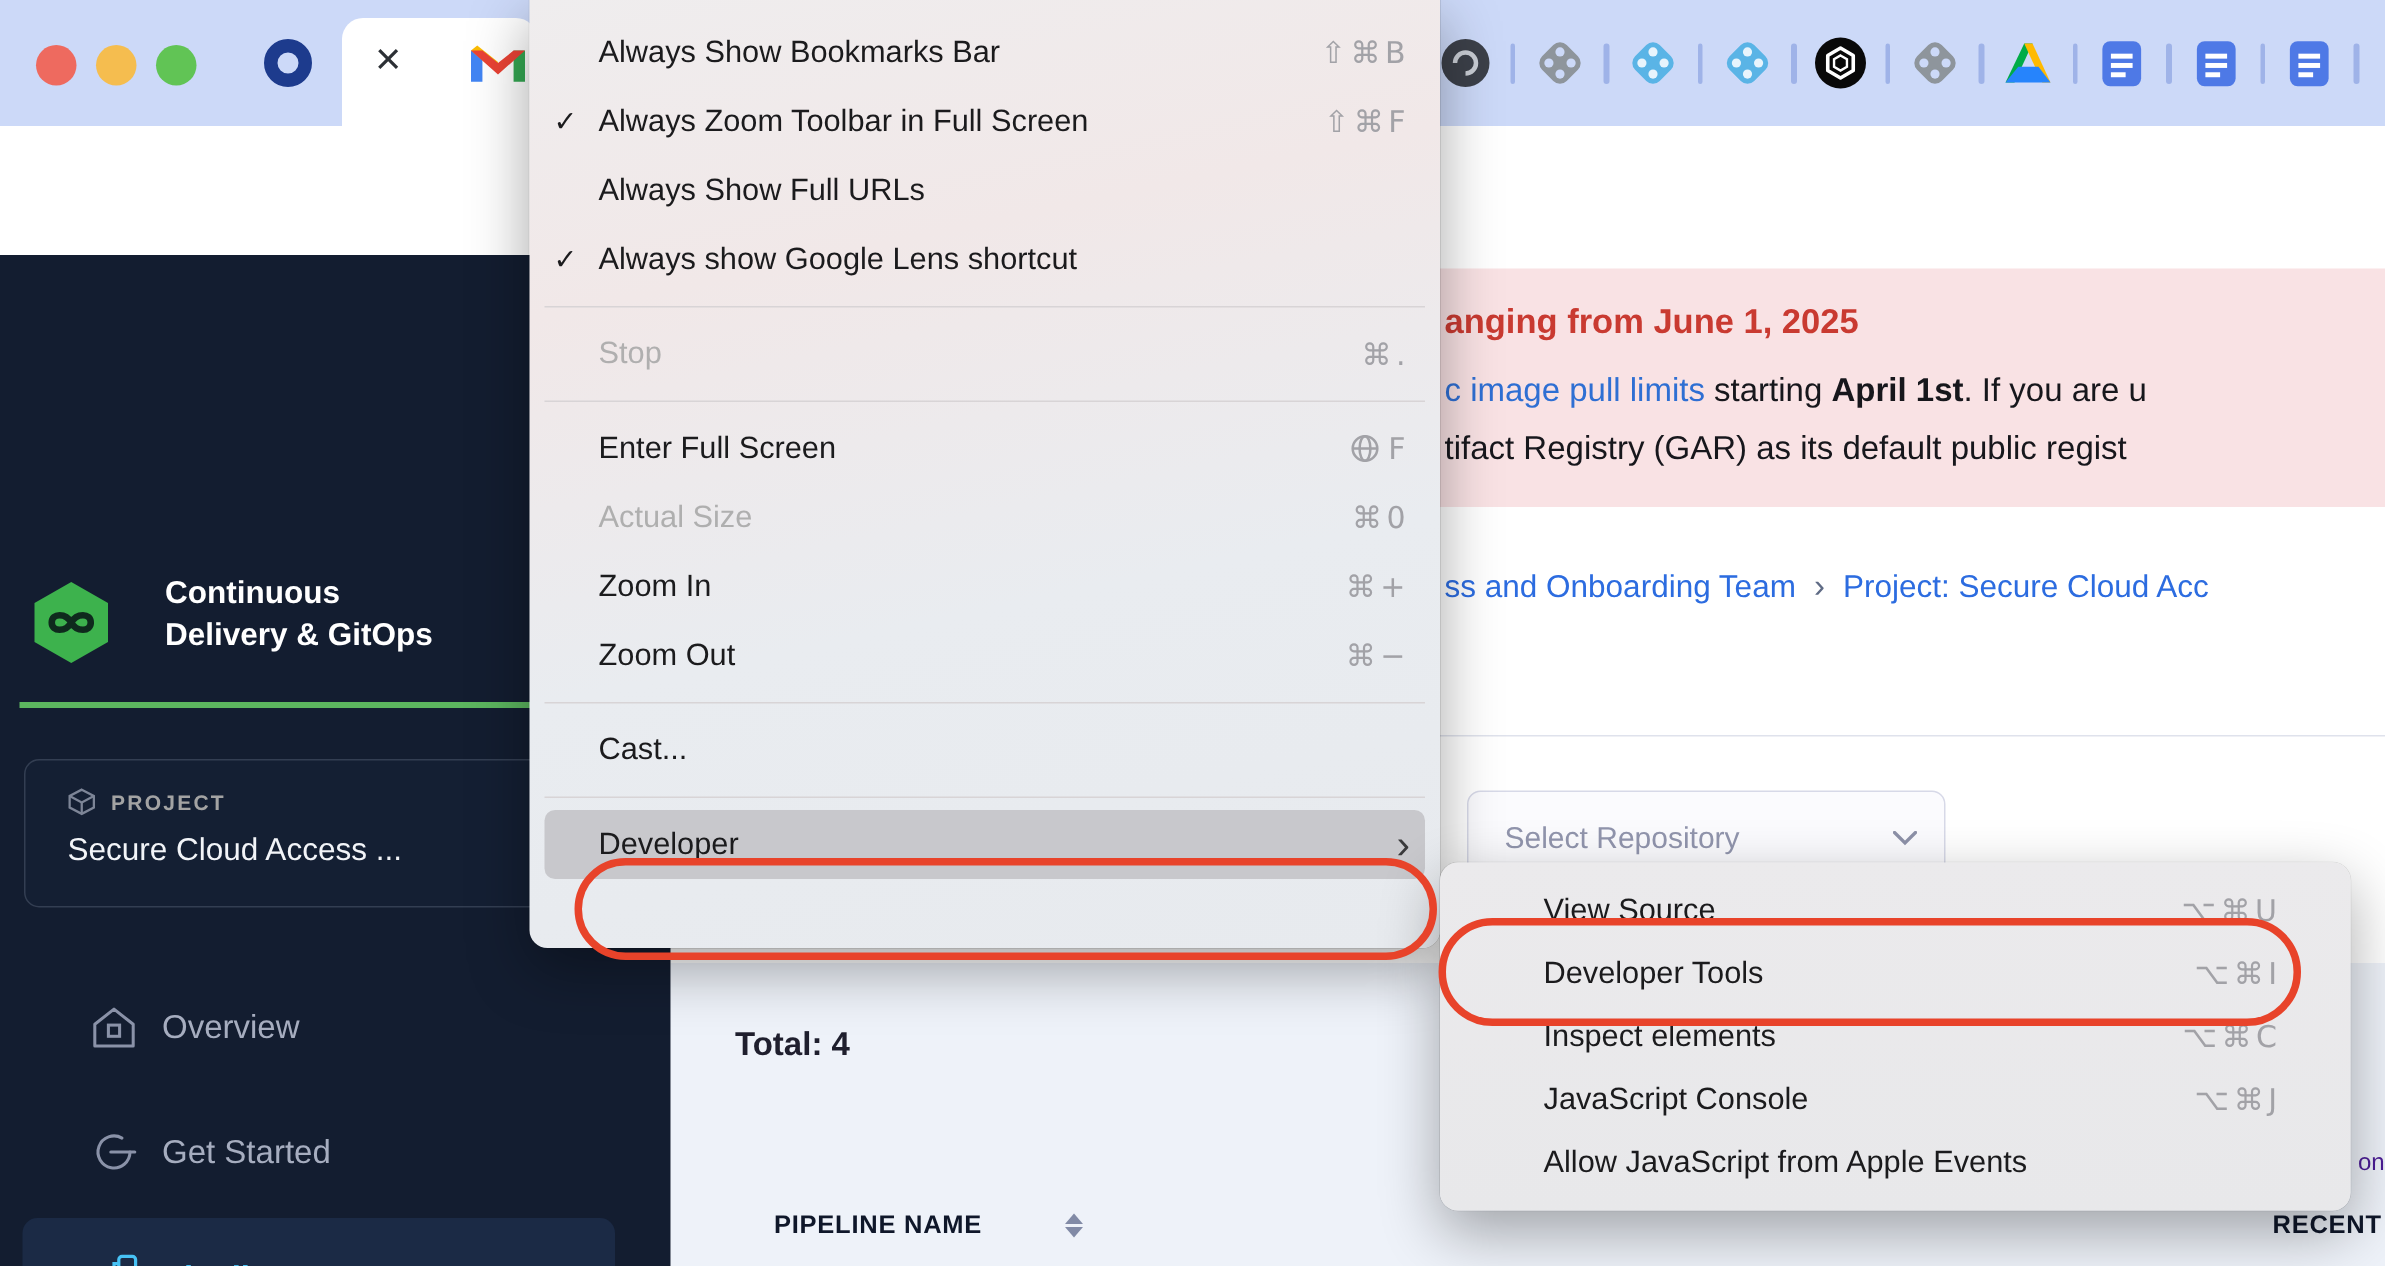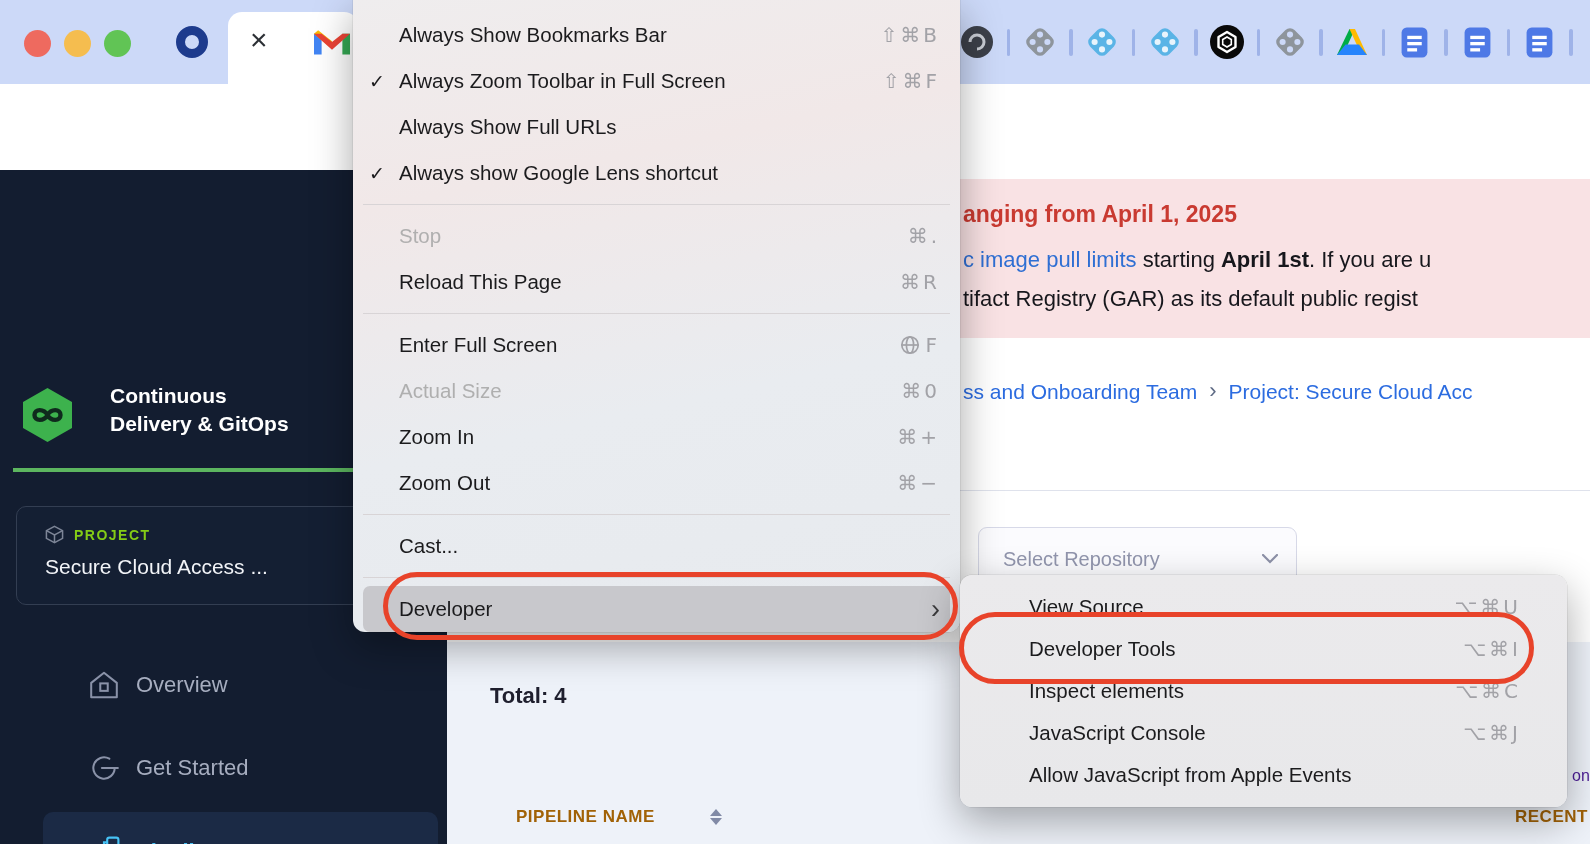--- a/index.html
+++ b/index.html
@@ -31,44 +31,44 @@
   .urlleft { position:absolute; left:70px; top:18px; font-size:20px; color:#1f2430; }
   .urlright { position:absolute; left:743px; top:17px; font-size:20px; color:#33373d; letter-spacing:.2px; white-space:nowrap; }
 
   
   .sidebar { position:absolute; left:0; top:170px; width:447px; height:674px; background:#131d30; z-index:2; }
   .logo { position:absolute; left:21px; top:217px; }
   .product { position:absolute; left:110px; top:212px; width:200px; color:#ffffff; font-size:21px; font-weight:bold; line-height:28px; }
   .greenline { position:absolute; left:13px; top:298px; width:434px; height:4px; background:#5cb65f; }
   .projcard { position:absolute; left:16px; top:336px; width:392px; height:99px; border:1.5px solid #333e52; border-radius:10px; background:#141f33; }
   .projhead { position:absolute; left:28px; top:18px; display:flex; align-items:center; gap:10px; }
-  .projlabel { color:#84cc16; font-size:14px; font-weight:bold; letter-spacing:1.5px; }
+  .projlabel { color:#a3a3a3; font-size:14px; font-weight:bold; letter-spacing:1.5px; }
   .projname { position:absolute; left:28px; top:48px; color:#f2f4f8; font-size:21px; }
-  .navitem { position:absolute; left:0; width:447px; height:46px; display:flex; align-items:center;margin-left:28px; }
+  .navitem { position:absolute; left:0; width:447px; height:46px; display:flex; align-items:center; }
   .navitem .nicon { position:absolute; left:60px; width:32px; height:32px; }
   .navitem .nlabel { position:absolute; left:108px; font-size:22px; color:#a6adbf; }
   .navitem.active-wrap { left:15px; top:642px; width:395px; height:80px; background:#1b2a45; border-radius:10px; }
   .navitem.active-wrap .nicon { left:45px; }
   .navitem.active-wrap .nlabel { left:93px; color:#47c2f5; font-weight:bold; }
 
   
   .content { position:absolute; left:447px; top:170px; width:1143px; height:674px; background:#ffffff; z-index:1; }
   .band-lower { position:absolute; left:0; top:472px; width:1143px; height:202px; background:#eef2f9; }
   .banner { position:absolute; left:0; top:9px; width:1143px; height:159px; background:#f9e2e4; }
   .banner .btitle { position:absolute; left:516px; top:22px; font-size:23px; font-weight:bold; color:#c93a31; white-space:nowrap; }
   .banner .bline2 { position:absolute; left:516px; top:68px; font-size:22px; color:#17171c; white-space:nowrap; }
   .banner .bline2 .blink { color:#2f6fd3; }
   .banner .bline3 { position:absolute; left:516px; top:107px; font-size:22px; color:#17171c; white-space:nowrap; }
   .breadcrumb { position:absolute; left:516px; top:208px; font-size:21px; color:#2c6ce0; white-space:nowrap; display:flex; gap:12px; align-items:flex-end; }
   .breadcrumb .bsep { color:#5f6b85; font-size:22px; }
   .hdivider { position:absolute; left:0; top:320px; width:1143px; height:1px; background:#dfe2ec; }
   .repo-select { position:absolute; left:531px; top:357px; width:319px; height:64px; background:#fbfbfe; border:1.5px solid #d7d9e8; border-radius:9px; display:flex; align-items:center; padding:0 18px 0 24px; }
   .repo-select .rtext { color:#9195ad; font-size:20px; flex:1; }
   .totaltext { position:absolute; left:43px; top:513px; font-size:22px; font-weight:bold; color:#1f1f2e; }
-  .thead { position:absolute; top:637px; font-size:17px; font-weight:bold; letter-spacing:.5px; color:#a16207; white-space:nowrap; }
+  .thead { position:absolute; top:637px; font-size:17px; font-weight:bold; letter-spacing:.5px; color:#0f172a; white-space:nowrap; }
   .th-pipe { left:69px; }
   .th-code { left:745px;margin-top:34px; }
   .th-recent { left:1068px; }
   .sorticon { position:absolute; left:263px; top:639px; display:flex; flex-direction:column; gap:2px; }
   .sorticon i { width:0; height:0; border-left:6px solid transparent; border-right:6px solid transparent; }
   .sorticon .up { border-bottom:7px solid #818aa6; }
   .sorticon .dn { border-top:7px solid #818aa6; }
   .partial-link { position:absolute; left:1125px; top:597px; font-size:16px; color:#4c1d95; }
 
   
@@ -99,21 +99,21 @@
 </style>
 </head>
 <body>
 
 <div class="stage">
 
   <div class="content">
     <div class="band-lower"></div>
 
     <div class="banner">
-      <div class="btitle">anging from April 1, 2025</div>
+      <div class="btitle">anging from June 1, 2025</div>
       <div class="bline2"><span class="blink">c image pull limits</span><span> starting </span><b>April 1st</b><span>. If you are u</span></div>
       <div class="bline3">tifact Registry (GAR) as its default public regist</div>
     </div>
 
     <div class="breadcrumb">
       <span>ss and Onboarding Team</span>
       <span class="bsep">›</span>
       <span>Project: Secure Cloud Acc</span>
     </div>
 
@@ -342,25 +342,20 @@
       <span class="mcheck">✓</span>
       <span class="mlabel">Always show Google Lens shortcut</span>
       <span class="mshort"></span>
     </div>
     <div class="msep"></div>
     <div class="mrow disabled">
       <span class="mcheck"></span>
       <span class="mlabel">Stop</span>
       <span class="mshort">⌘.</span>
     </div>
-    <div class="mrow">
-      <span class="mcheck"></span>
-      <span class="mlabel">Reload This Page</span>
-      <span class="mshort">⌘R</span>
-    </div>
     <div class="msep"></div>
     <div class="mrow">
       <span class="mcheck"></span>
       <span class="mlabel">Enter Full Screen</span>
       <span class="mshort">
         <svg width="20" height="20" viewBox="0 0 20 20">
           <circle cx="10" cy="10" r="8.2" fill="none" stroke="#a2a2a7" stroke-width="1.7"></circle>
           <ellipse cx="10" cy="10" rx="3.6" ry="8.2" fill="none" stroke="#a2a2a7" stroke-width="1.7"></ellipse>
           <line x1="1.8" y1="10" x2="18.2" y2="10" stroke="#a2a2a7" stroke-width="1.7"></line>
         </svg>

